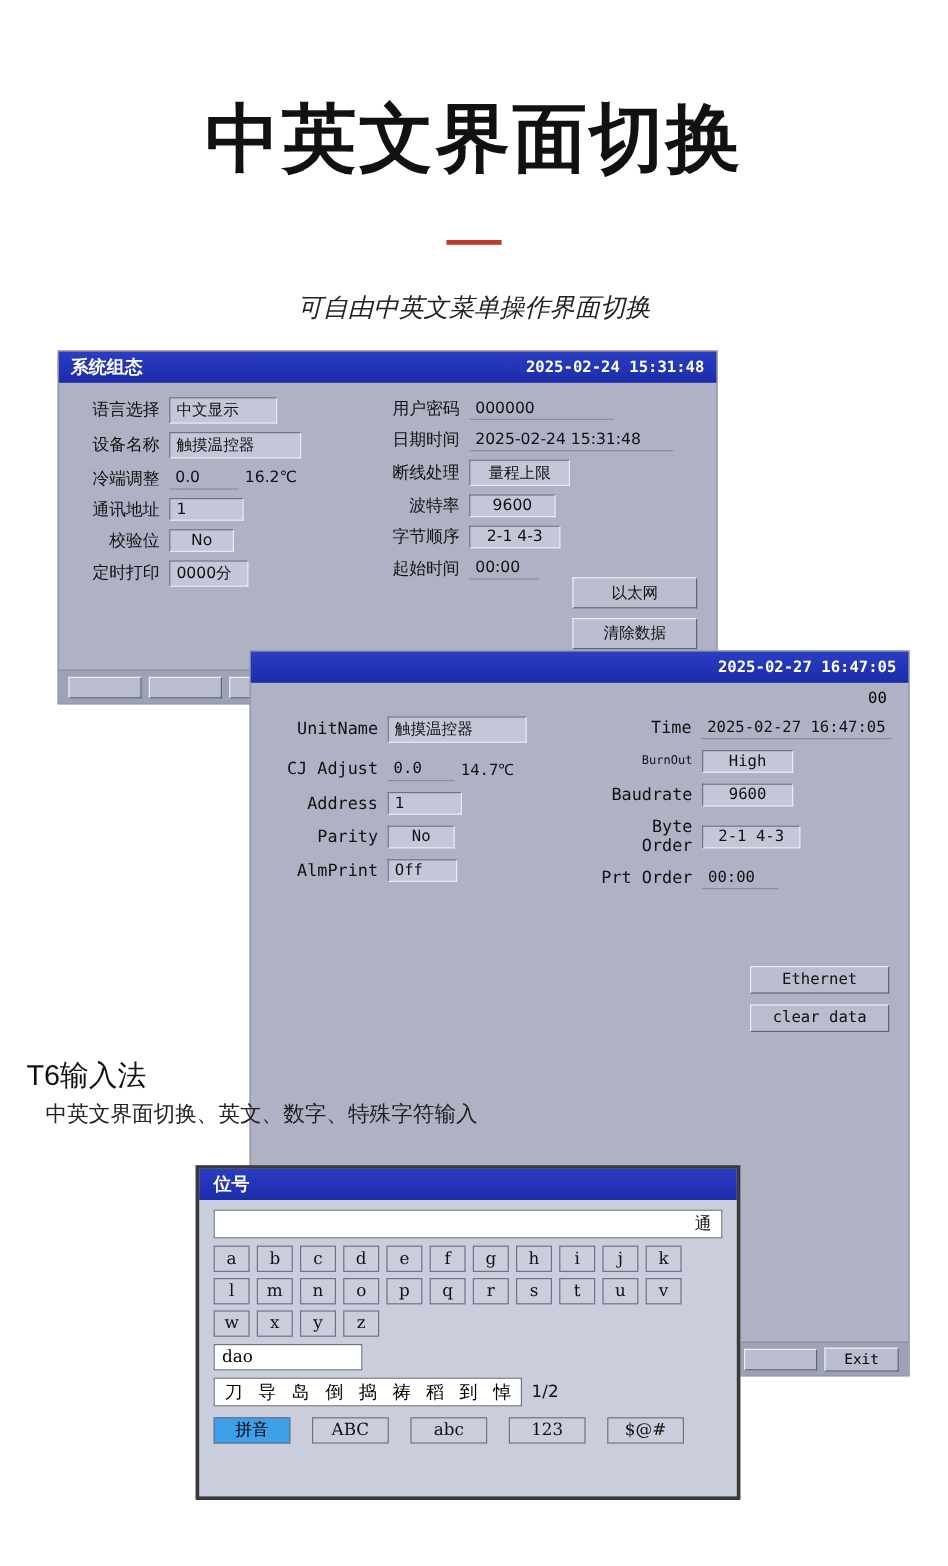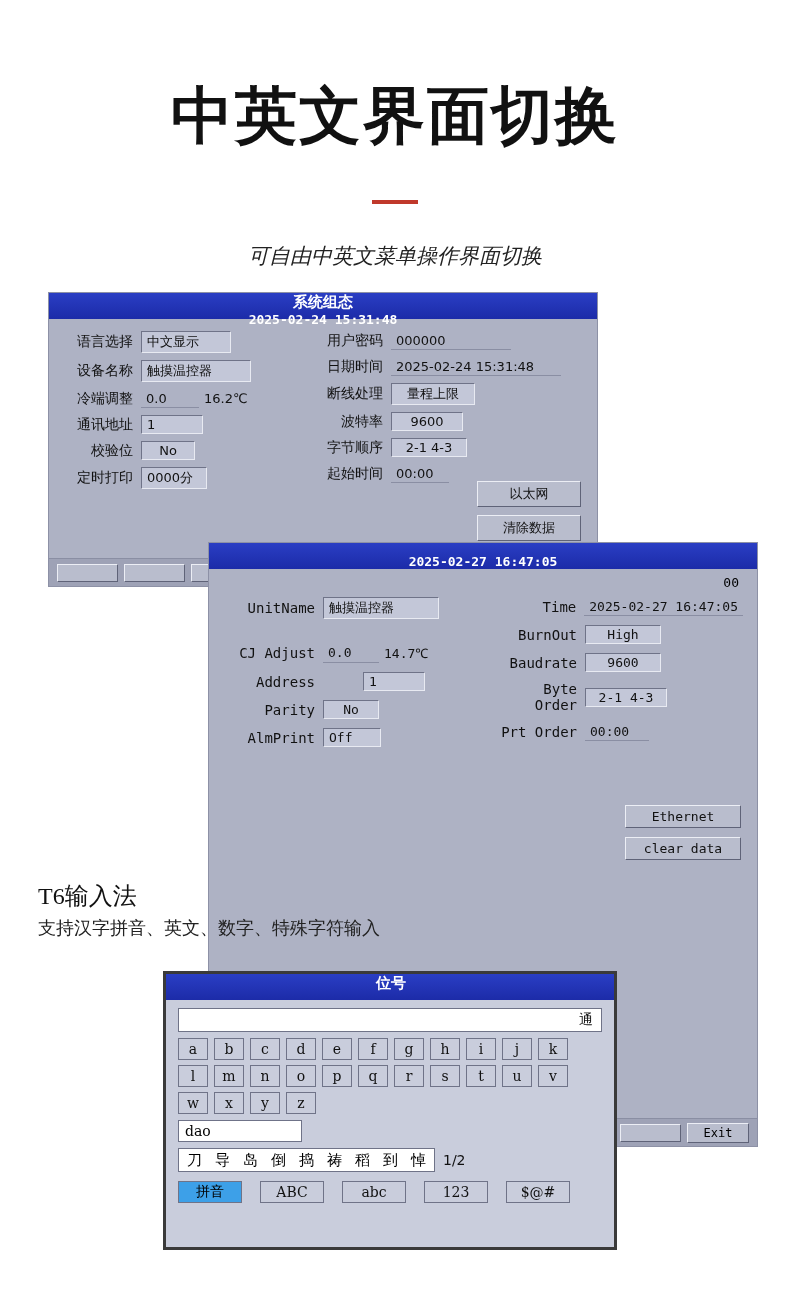--- a/index.html
+++ b/index.html
@@ -51,21 +51,20 @@
   #en-screen { height:605px; }
 
   .titlebar {
     height:26px;
     background: linear-gradient(to bottom,#2a3ec4,#1c2ba8);
     color:#fff;
     display:flex; align-items:center; justify-content:space-between;
     padding: 0 10px;
     font-size: 15px;
     font-weight:700;
-    flex-direction:column;
   }
   .titlebar .tb-right { font-size:13px; font-weight:700; font-family:"DejaVu Sans Mono", monospace;}
   .titlebar.en { background: linear-gradient(to bottom,#2a3ec4,#1c2ba8); }
 
   .body-area { padding: 12px 14px 0 14px; position:relative; height:calc(100% - 26px); }
 
   .frow { display:flex; align-items:center; margin-bottom:7px; }
   .flabel {
     width: 78px; text-align:right; font-size:14px; color:#111; padding-right:8px;
     font-family:"DejaVu Sans", sans-serif;
@@ -127,21 +126,21 @@
     border-top:1px solid #eceef5;
     border-left:1px solid #eceef5;
     border-right:1px solid #5f6378;
     border-bottom:1px solid #5f6378;
   }
 
   
   .mono { font-family:"DejaVu Sans Mono", monospace; letter-spacing:0px; }
 
   
-  .t6-title { position:absolute; left:38px; top:880px; font-size:24px; color:#111; font-family:Liberation Serif, serif;}
+  .t6-title { position:absolute; left:22px; top:880px; font-size:24px; color:#111; font-family:Liberation Sans, sans-serif;}
   .t6-sub   { position:absolute; left:38px; top:916px; font-size:18px; color:#222; font-family:"DejaVu Sans", sans-serif;}
 
   
   #kbd {
     position:absolute; left:163px; top:971px; width:454px; height:279px;
     background:#c9cddc; border:3px solid #3a3a3a;
   }
   #kbd .titlebar { height:26px; padding-left:12px; justify-content:flex-start;}
   .kb-inner { padding:8px 12px 10px 12px; }
   .kb-input {
@@ -267,49 +266,49 @@
 
   <div class="device" id="en-screen">
     <div class="titlebar en">
       <span></span>
       <span class="tb-right">2025-02-27 16:47:05</span>
     </div>
     <div class="body-area mono" style="padding-top:6px;">
       <div style="height:16px;font-size:13px;text-align:right;padding-right:4px;">00</div>
       <div class="cols" style="margin-top:6px;">
         <div class="col-left" style="width:270px;">
-          <div class="frow" style="margin-bottom:24px;">
+          <div class="frow" style="margin-bottom:12px;">
             <div class="flabel mono" style="width:100px;font-size:14px;">UnitName</div>
             <div class="fval" style="width:116px;font-family:'DejaVu Sans',sans-serif;">触摸温控器</div>
           </div>
           <div class="frow" style="margin-bottom:9px;">
             <div class="flabel mono" style="width:100px;font-size:14px;">CJ Adjust</div>
             <div class="fval flat mono" style="width:56px;">0.0</div>
             <div class="fval flat mono" style="width:62px;border:none;">14.7℃</div>
           </div>
-          <div class="frow" style="margin-bottom:9px;gap:40px;">
+          <div class="frow" style="margin-bottom:9px;">
             <div class="flabel mono" style="width:100px;font-size:14px;">Address</div>
             <div class="fval mono" style="width:62px;">1</div>
           </div>
           <div class="frow" style="margin-bottom:9px;">
             <div class="flabel mono" style="width:100px;font-size:14px;">Parity</div>
             <div class="fval mono" style="width:56px;justify-content:center;">No</div>
           </div>
           <div class="frow" style="margin-bottom:9px;">
             <div class="flabel mono" style="width:100px;font-size:14px;">AlmPrint</div>
             <div class="fval mono" style="width:58px;">Off</div>
           </div>
         </div>
         <div class="col-right" style="width:250px;">
           <div class="frow" style="margin-bottom:9px;">
             <div class="flabel mono" style="width:92px;font-size:14px;">Time</div>
             <div class="fval flat mono" style="width:160px;">2025-02-27 16:47:05</div>
           </div>
           <div class="frow" style="margin-bottom:9px;">
-            <div class="flabel mono" style="width:92px;font-size:14px;">BurnOut</div>
+            <div class="flabel mono" style="width:92px;font-size:10px;">BurnOut</div>
             <div class="fval mono" style="width:76px;justify-content:center;">High</div>
           </div>
           <div class="frow" style="margin-bottom:9px;">
             <div class="flabel mono" style="width:92px;font-size:14px;">Baudrate</div>
             <div class="fval mono" style="width:76px;justify-content:center;">9600</div>
           </div>
           <div class="frow" style="margin-bottom:9px;">
             <div class="flabel mono" style="width:92px;font-size:14px;">Byte Order</div>
             <div class="fval mono" style="width:82px;justify-content:center;">2-1 4-3</div>
           </div>
@@ -333,21 +332,21 @@
         <div class="tabbtn"></div>
         <div class="tabbtn"></div>
         <div class="tabbtn"></div>
         <div class="exitbtn mono">Exit</div>
       </div>
     </div>
   </div>
 </div>
 
 <div class="t6-title">T6输入法</div>
-<div class="t6-sub">支持汉字拼音、英文、数字、特殊字符输入</div>
+<div class="t6-sub">中英文界面切换、英文、数字、特殊字符输入</div>
 
 <div id="kbd">
   <div class="titlebar">
     <span>位号</span>
   </div>
   <div class="kb-inner">
     <div class="kb-input">通</div>
 
     <div class="kb-row">
       <div class="kb-key">a</div>

